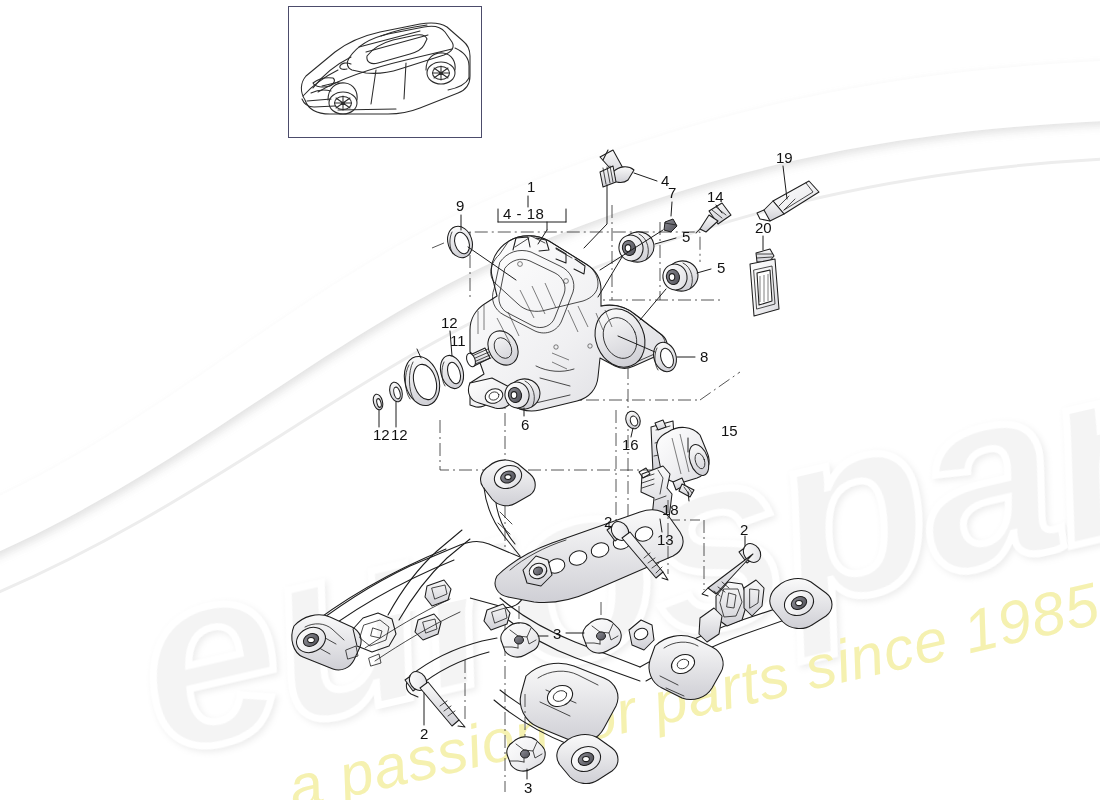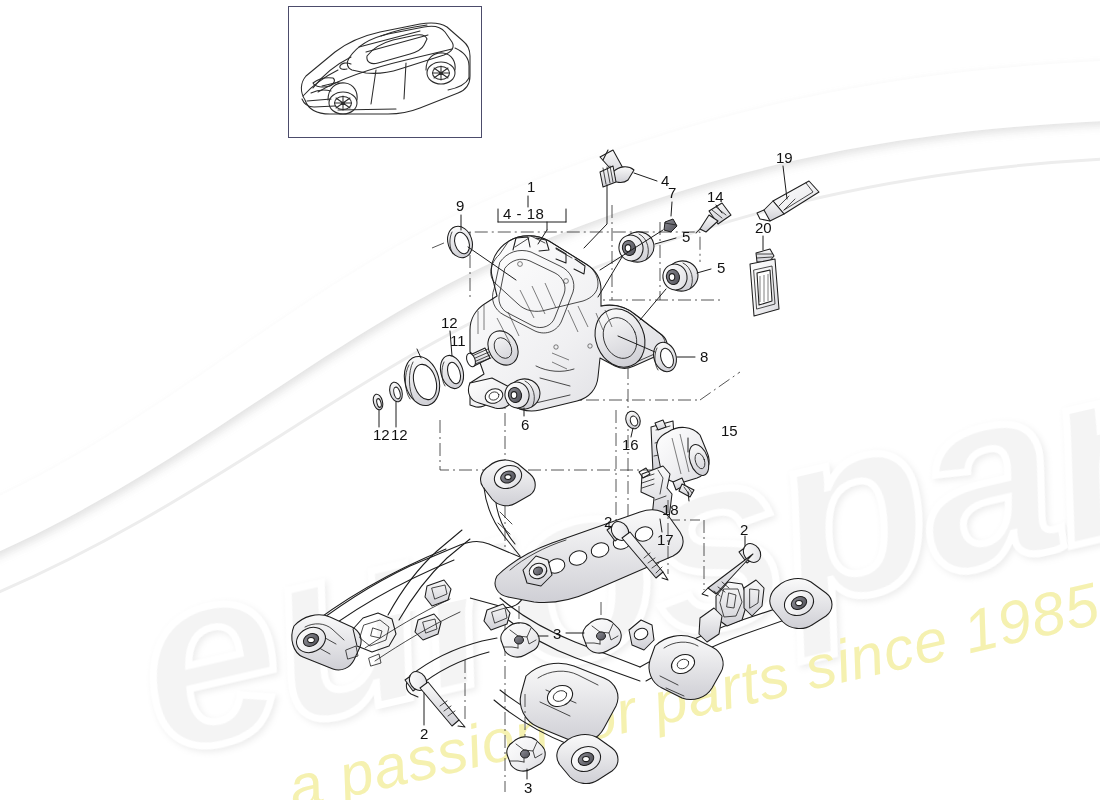--- a/index.html
+++ b/index.html
@@ -607,21 +607,21 @@
     <span class="lbl" style="left:717px;top:260px;">5</span>
     <span class="lbl" style="left:441px;top:315px;">12</span>
     <span class="lbl" style="left:431px;top:333px;margin-left:19px;">11</span>
     <span class="lbl" style="left:700px;top:349px;">8</span>
     <span class="lbl" style="left:373px;top:427px;">12</span>
     <span class="lbl" style="left:391px;top:427px;text-align:right;">12</span>
     <span class="lbl" style="left:521px;top:417px;">6</span>
     <span class="lbl" style="left:622px;top:437px;">16</span>
     <span class="lbl" style="left:721px;top:423px;">15</span>
     <span class="lbl" style="left:662px;top:502px;">18</span>
-    <span class="lbl" style="left:657px;top:532px;">17</span>
+    <span class="lbl" style="left:657px;top:532px;">13</span>
     <span class="lbl" style="left:604px;top:514px;">2</span>
     <span class="lbl" style="left:740px;top:522px;">2</span>
     <span class="lbl" style="left:420px;top:726px;">2</span>
     <span class="lbl" style="left:553px;top:626px;">3</span>
     <span class="lbl" style="left:524px;top:780px;">3</span>
   </div>
 
 </div>
 
 </body></html>

